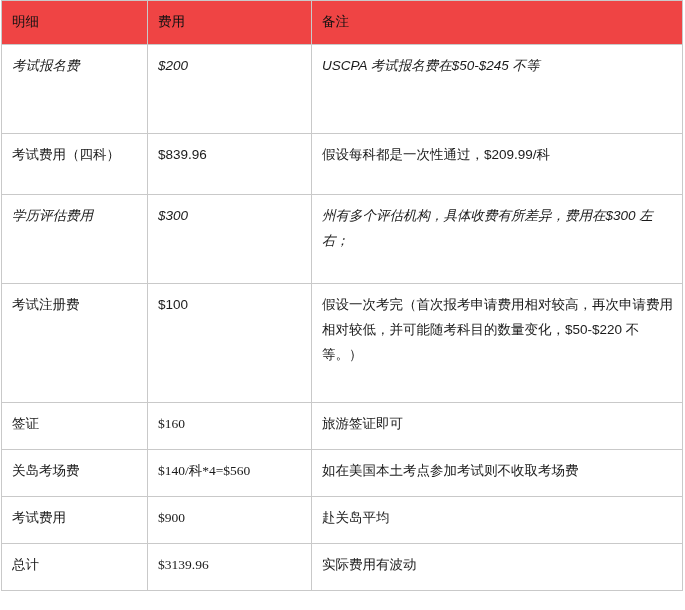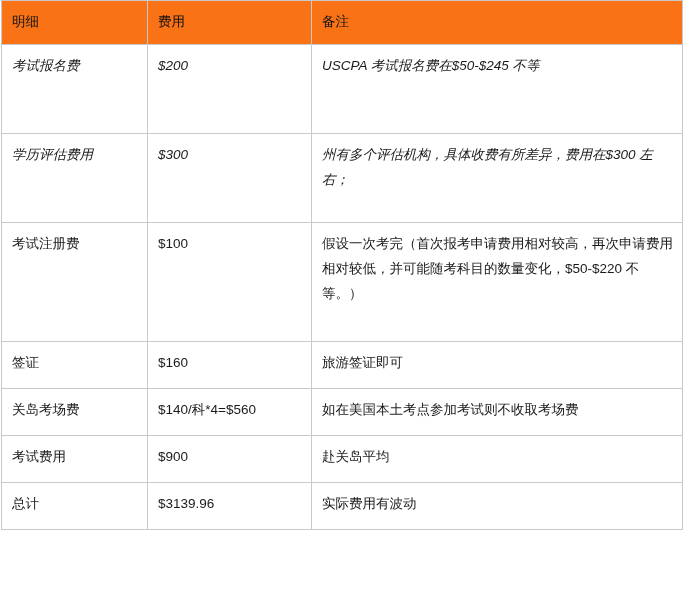--- a/index.html
+++ b/index.html
@@ -30,36 +30,36 @@
   table.cost-table th {
     border: 1px solid #c9c9c9;
     vertical-align: top;
     padding: 9px 9px 9px 10px;
     font-size: 13.5px;
     line-height: 1.85;
     font-weight: normal;
     text-align: left;
   }
   thead th {
-    background: #f97316;
+    background: #ef4444;
     color: #111111;
     font-weight: bold;
     font-size: 14px;
     padding-top: 11px;
     padding-bottom: 11px;
     border: 1px solid #FFCC00;
   }
   col.c1 { width: 146px; }
   col.c2 { width: 164px; }
   col.c3 { width: 371px; }
 
   tbody tr.r-tall td { height: 70px; font-style: italic; }
   tbody tr.r-mid td  { height: 42px; }
   tbody tr.r-xl td   { height: 100px; }
-  tbody tr.r-sm td   { height: 28px; }
+  tbody tr.r-sm td   { height: 28px; font-family: Liberation Serif, serif; }
 
   td.desc { padding-right: 14px; }
 </style>
 </head>
 <body>
 
 <div class="sheet">
   <table class="cost-table">
     <colgroup>
       <col class="c1">
@@ -71,20 +71,25 @@
         <th>明细</th>
         <th>费用</th>
         <th>备注</th>
       </tr>
     </thead>
     <tbody>
       <tr class="r-tall">
         <td>考试报名费</td>
         <td>$200</td>
         <td class="desc">USCPA 考试报名费在$50-$245 不等</td>
+      </tr>
+      <tr class="r-mid">
+        <td>考试费用（四科）</td>
+        <td>$839.96</td>
+        <td class="desc">假设每科都是一次性通过，$209.99/科</td>
       </tr>
       <tr class="r-tall">
         <td>学历评估费用</td>
         <td>$300</td>
         <td class="desc">州有多个评估机构，具体收费有所差异，费用在$300 左右；</td>
       </tr>
       <tr class="r-xl">
         <td>考试注册费</td>
         <td>$100</td>
         <td class="desc">假设一次考完（首次报考申请费用相对较高，再次申请费用相对较低，并可能随考科目的数量变化，$50-$220 不等。）</td>

